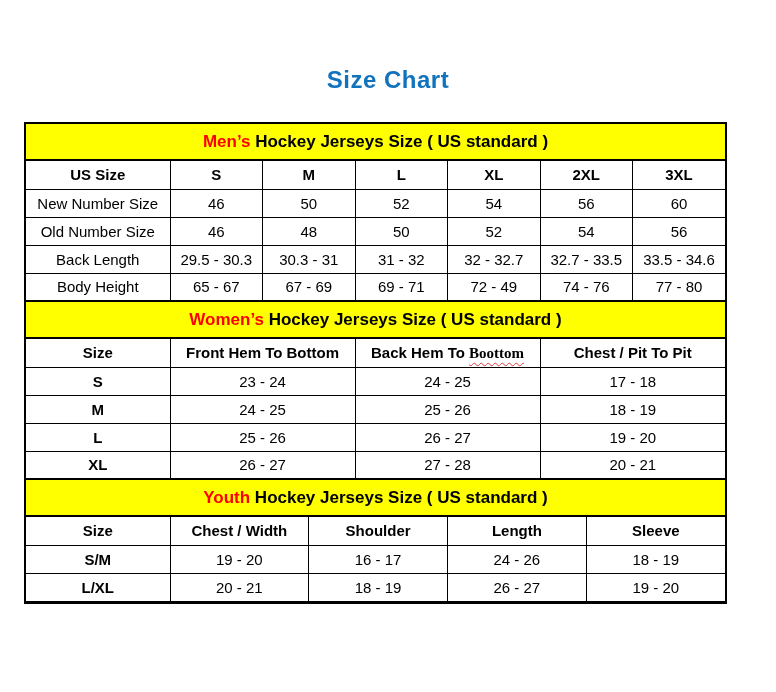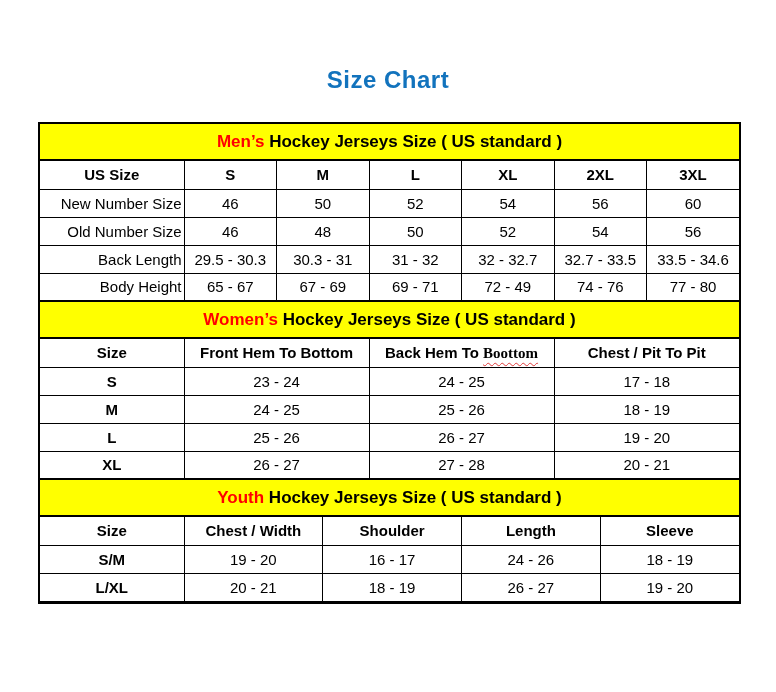--- a/index.html
+++ b/index.html
@@ -3,34 +3,34 @@
 <meta charset="utf-8">
 <style>
   * { margin:0; padding:0; box-sizing:border-box; }
   html,body { width:776px; height:692px; background:#ffffff;
     font-family:"Liberation Sans", sans-serif; color:#000; }
   .page { position:relative; width:776px; height:692px; overflow:hidden; }
 
   .title { position:absolute; top:66px; left:0; width:776px; text-align:center;
     font-size:24px; font-weight:bold; color:#1273BD; letter-spacing:0.5px; }
 
-  .chart-wrap { position:absolute; left:38px; top:122px; width:703px;
+  .chart-wrap { position:absolute; left:24px; top:122px; width:703px;
     border:2px solid #000; background:#fff; }
 
   .band { background:#FFFF00; height:37px; display:flex; align-items:center;
     justify-content:center; font-weight:bold; font-size:17px;
     border-bottom:2px solid #000; }
   .band span { white-space:pre; }
   .band .hl { color:#FF0000; }
 
   table { border-collapse:collapse; width:100%; table-layout:fixed; }
   td, th { border:1px solid #000; text-align:center; vertical-align:middle;
     height:28px; font-size:15px; padding:0 2px; overflow:hidden; }
   th { font-weight:bold; }
-  td.rowlabel { font-weight:normal;text-align:right; }
+  td.rowlabel { font-weight:normal; }
   td.sizelabel { font-weight:bold; }
   table.mid { border-bottom:2px solid #000; }
   tr:first-child th { border-top:none; }
   td:first-child, th:first-child { border-left:none; }
   td:last-child, th:last-child { border-right:none; }
 
   .wavy { text-decoration:underline wavy #E03A3A; text-decoration-thickness:1px;
     text-underline-offset:4px; text-decoration-skip-ink:none; white-space:pre;font-family:Liberation Serif, serif; }
   .pre { white-space:pre; }
 </style>

